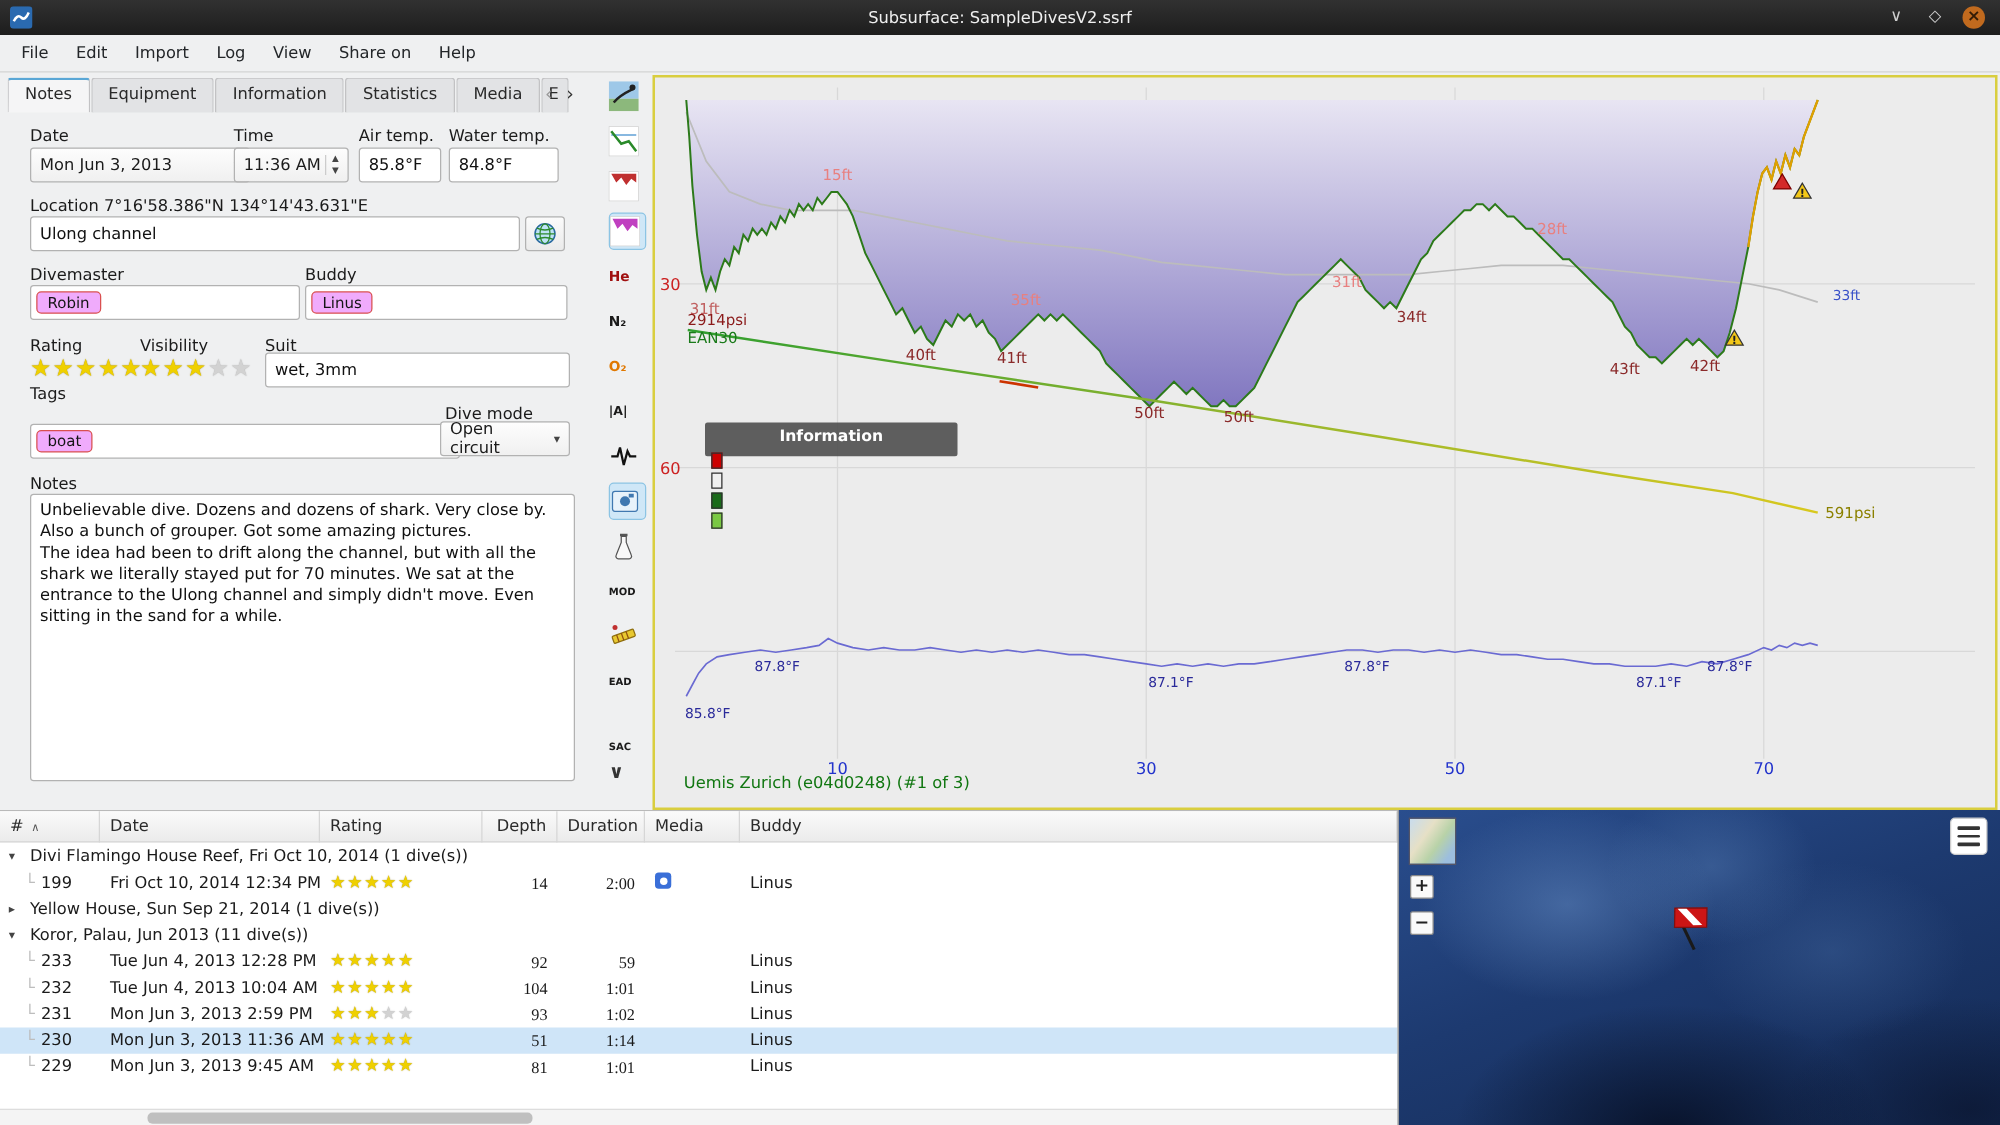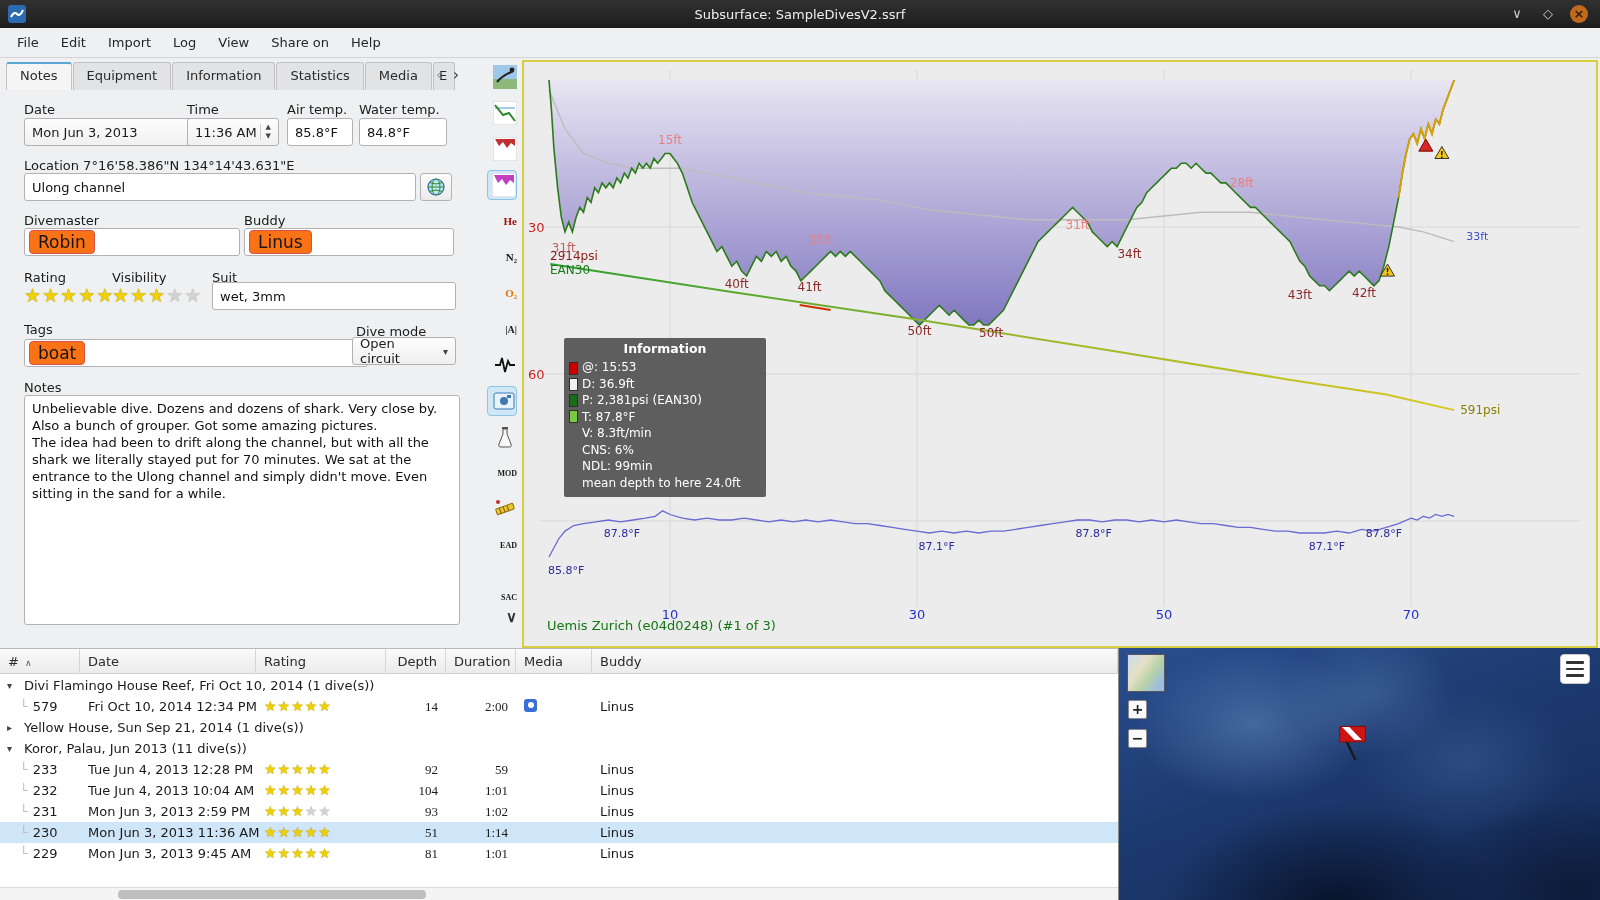--- a/index.html
+++ b/index.html
@@ -27,32 +27,32 @@
   .tab-scroll { position:absolute; left:436px; top:8px; display:flex; gap:11px; font-size:15px; color:#333; }
   .tsbtn.dim { color:#9a9a9a; }
   .lbl { position:absolute; font-size:13px; white-space:nowrap; }
   .tfield { position:absolute; height:28px; background:#fff; border:1px solid #b2b2b2; border-radius:3px; padding:0 7px; font:13px "DejaVu Sans","Liberation Sans",sans-serif; color:#111; }
   input.tfield { outline:none; }
   .combo { position:absolute; height:28px; background:linear-gradient(#fdfdfd,#f0f0f0); border:1px solid #b2b2b2; border-radius:3px; display:flex; align-items:center; justify-content:space-between; padding:0 7px; }
   .combo .arr { font-size:10px; color:#444; margin-left:6px; }
   .spin-btns { display:flex; flex-direction:column; gap:2px; border-left:1px solid #ccc; padding-left:5px; }
   .spin-btns i { font-style:normal; font-size:7px; line-height:7px; color:#444; }
   .tagfield { position:absolute; height:28px; background:#fff; border:1px solid #b2b2b2; border-radius:3px; display:flex; align-items:center; padding:0 4px; }
-  .pill { background:#f97316; border:1px solid #d95050; border-radius:4px; padding:1px 8px; font-size:17px; color:#151515; }
+  .pill { background:#f0abfc; border:1px solid #d95050; border-radius:4px; padding:1px 8px; font-size:12px; color:#151515; }
   .globe-btn { position:absolute; width:32px; height:28px; background:linear-gradient(#fbfbfb,#ebebeb); border:1px solid #b2b2b2; border-radius:3px; display:flex; align-items:center; justify-content:center; }
   .stars-row { position:absolute; display:flex; }
   .star { font-size:19px; line-height:20px; margin-right:1px; }
   .star.on { color:#efd000; text-shadow:0 0 1px #907800; }
   .star.off { color:#d2d2d2; text-shadow:0 0 1px #a8a8a8; }
   .star.lstar { font-size:14px; line-height:14px; }
   .notes-area { resize:none; white-space:pre-wrap; line-height:17px; padding-top:4px; overflow:hidden; }
 
   
   #profile-toolbar { position:absolute; left:482px; top:60px; width:40px; height:588px; display:flex; flex-direction:column; align-items:center; gap:6px; padding-top:2px; }
-  .ticon { width:30px; height:30px; border-radius:4px; display:flex; align-items:center; justify-content:flex-end; flex:0 0 auto;font-family:Liberation Serif, serif; }
+  .ticon { width:30px; height:30px; border-radius:4px; display:flex; align-items:center; justify-content:flex-start; flex:0 0 auto; }
   .ticon.active { background:#cfe7f7; border:1px solid #8cc4e4; }
   .tlabel { font-weight:bold; }
 
   
   #chart { position:absolute; left:522px; top:60px; width:1076px; height:588px; background:#ececec; border:2px solid #d9ce3f; }
   #profile-svg { position:absolute; left:0; top:0; }
   #info-box { position:absolute; left:40px; top:276px; width:202px; background:rgba(74,74,74,0.88); color:#fff; border-radius:2px; padding:3px 6px 6px 6px; z-index:5; }
   .ib-title { text-align:center; font-weight:bold; font-size:12.5px; margin-bottom:3px; }
   .ib-chips { position:absolute; left:5px; top:24px; }
   .chip { width:9px; height:13px; margin-bottom:3px; border:1px solid #2e2e2e; }
@@ -187,21 +187,21 @@
     </div>
   <div class="stars-row" id="visibility-stars" style="left:112px;top:227px">
       <span class="star  on">★</span>
       <span class="star  on">★</span>
       <span class="star  on">★</span>
       <span class="star  off">★</span>
       <span class="star  off">★</span>
     </div>
   <input class="tfield" style="left: 212px; top: 224px; width: 244px;" value="wet, 3mm">
 
-  <div class="lbl" style="left:24px;top:264px">Tags</div>
+  <div class="lbl" style="left:24px;top:250px">Tags</div>
   <div class="lbl" style="left:356px;top:266px">Dive mode</div>
   <div class="tagfield" style="left:24px;top:281px;width:344px">
     <span class="pill">boat</span>
   </div>
   <div class="combo" style="left:352px;top:279px;width:104px">
     <span>Open circuit</span>
     <span class="arr">▾</span>
   </div>
 
   <div class="lbl" style="left:24px;top:322px">Notes</div>
@@ -355,30 +355,20 @@
       <text x="23" y="568" fill="#117711" font-size="13">Uemis Zurich (e04d0248) (#1 of 3)</text>
     </svg>
   <div id="info-box">
     <div class="ib-title">Information</div>
     <div class="ib-chips" id="ib-chips">
         <div class="chip" style="background: rgb(204, 0, 0);"></div>
         <div class="chip" style="background: rgb(240, 240, 240);"></div>
         <div class="chip" style="background: rgb(26, 107, 26);"></div>
         <div class="chip" style="background: rgb(122, 201, 67);"></div>
       </div>
-    <div id="ib-lines">
-        <div class="ib-line">@: 15:53</div>
-        <div class="ib-line">D: 36.9ft</div>
-        <div class="ib-line">P: 2,381psi (EAN30)</div>
-        <div class="ib-line">T: 87.8°F</div>
-        <div class="ib-line">V: 8.3ft/min</div>
-        <div class="ib-line">CNS: 6%</div>
-        <div class="ib-line">NDL: 99min</div>
-        <div class="ib-line">mean depth to here 24.0ft</div>
-      </div>
   </div>
 </div>
 
 <div id="dive-list">
   <div class="list-header" id="dive-header">
       <div class="hcell"><span>#</span><span class="sort-ind">∧</span></div>
       <div class="hcell"><span>Date</span></div>
       <div class="hcell"><span>Rating</span></div>
       <div class="hcell num"><span>Depth</span></div>
       <div class="hcell num"><span>Duration</span></div>
@@ -386,21 +376,21 @@
       <div class="hcell"><span>Buddy</span></div>
     </div>
   <div id="dive-rows">
       <div class="lrow trip">
         <span class="caret">▾</span>
         <span>Divi Flamingo House Reef, Fri Oct 10, 2014 (1 dive(s))</span>
       </div>
       <div class="lrow dive">
         <div class="cell c0">
           <span class="tree">└</span>
-          <span>579</span>
+          <span>199</span>
         </div>
         <div class="cell">Fri Oct 10, 2014 12:34 PM</div>
         <div class="cell"><span class="star lstar on">★</span><span class="star lstar on">★</span><span class="star lstar on">★</span><span class="star lstar on">★</span><span class="star lstar on">★</span></div>
         <div class="cell num">14</div>
         <div class="cell num">2:00</div>
         <div class="cell"><span class="media-ic"></span></div>
         <div class="cell">Linus</div>
       </div>
       <div class="lrow trip">
         <span class="caret">▸</span>

